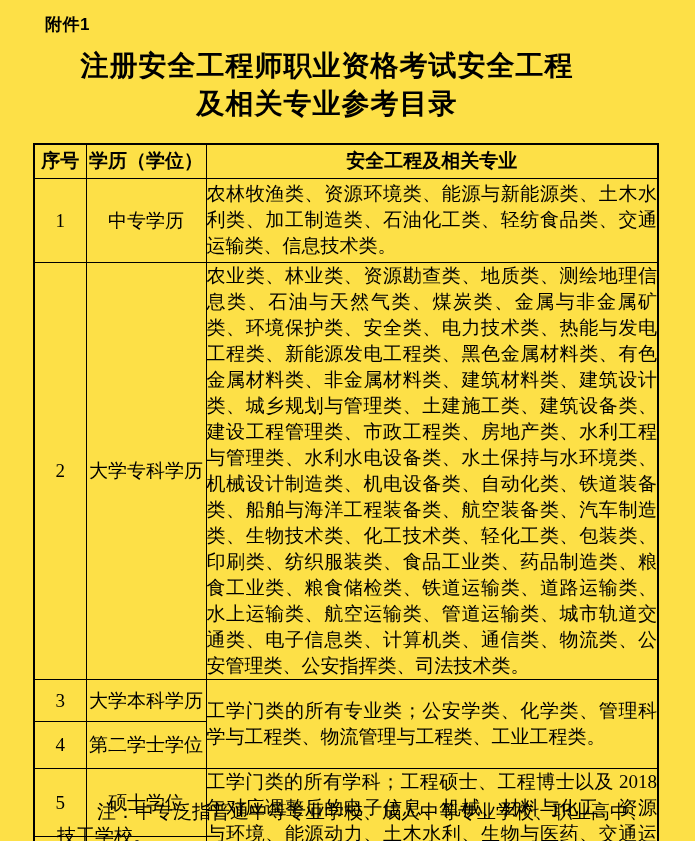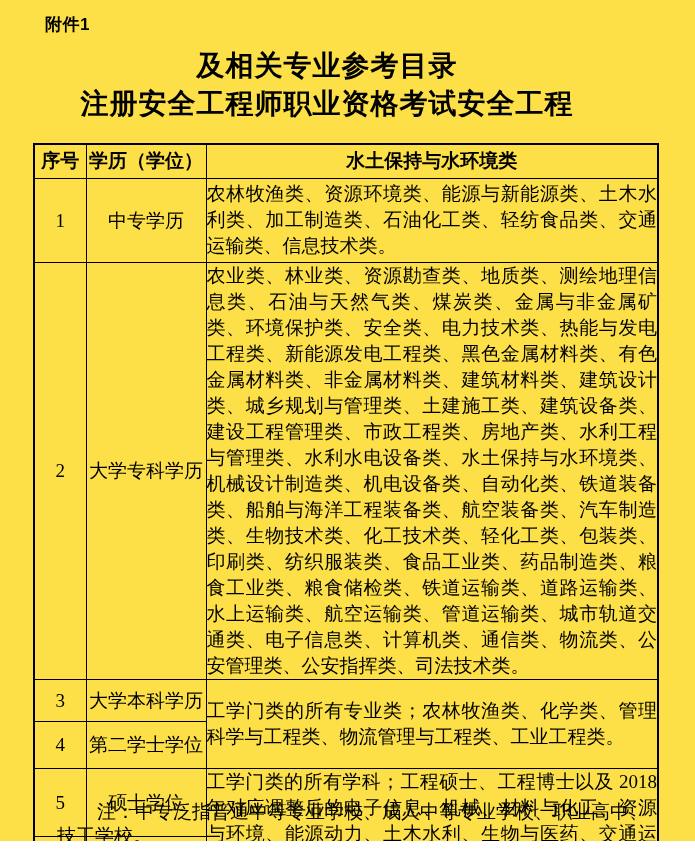--- a/index.html
+++ b/index.html
@@ -84,52 +84,52 @@
   }
 </style>
 </head>
 <body>
 
 <div class="page">
 
   <div class="attachment-label">附件1</div>
 
   <div class="doc-title">
+    <div>注册安全工程师职业资格考试安全工程</div>
     <div>及相关专业参考目录</div>
-    <div>注册安全工程师职业资格考试安全工程</div>
   </div>
 
   <table class="catalog">
     <colgroup>
       <col style="width:52px">
       <col style="width:120px">
       <col style="width:452px">
     </colgroup>
     <thead>
       <tr>
         <th>序号</th>
         <th>学历（学位）</th>
-        <th>水土保持与水环境类</th>
+        <th>安全工程及相关专业</th>
       </tr>
     </thead>
     <tbody>
       <tr class="rh1">
         <td class="c-no">1</td>
         <td class="c-deg">中专学历</td>
         <td class="c-maj">农林牧渔类、资源环境类、能源与新能源类、土木水利类、加工制造类、石油化工类、轻纺食品类、交通运输类、信息技术类。</td>
       </tr>
       <tr class="rh2">
         <td class="c-no">2</td>
         <td class="c-deg">大学专科学历</td>
         <td class="c-maj">农业类、林业类、资源勘查类、地质类、测绘地理信息类、石油与天然气类、煤炭类、金属与非金属矿类、环境保护类、安全类、电力技术类、热能与发电工程类、新能源发电工程类、黑色金属材料类、有色金属材料类、非金属材料类、建筑材料类、建筑设计类、城乡规划与管理类、土建施工类、建筑设备类、建设工程管理类、市政工程类、房地产类、水利工程与管理类、水利水电设备类、水土保持与水环境类、机械设计制造类、机电设备类、自动化类、铁道装备类、船舶与海洋工程装备类、航空装备类、汽车制造类、生物技术类、化工技术类、轻化工类、包装类、印刷类、纺织服装类、食品工业类、药品制造类、粮食工业类、粮食储检类、铁道运输类、道路运输类、水上运输类、航空运输类、管道运输类、城市轨道交通类、电子信息类、计算机类、通信类、物流类、公安管理类、公安指挥类、司法技术类。</td>
       </tr>
       <tr class="rh3">
         <td class="c-no">3</td>
         <td class="c-deg">大学本科学历</td>
-        <td class="c-maj" rowspan="2">工学门类的所有专业类；农林牧渔类、化学类、管理科学与工程类、物流管理与工程类、工业工程类。</td>
+        <td class="c-maj" rowspan="2">工学门类的所有专业类；公安学类、化学类、管理科学与工程类、物流管理与工程类、工业工程类。</td>
       </tr>
       <tr class="rh4">
         <td class="c-no">4</td>
         <td class="c-deg">第二学士学位</td>
       </tr>
       <tr class="rh5">
         <td class="c-no">5</td>
         <td class="c-deg">硕士学位</td>
         <td class="c-maj" rowspan="2">工学门类的所有学科；工程硕士、工程博士以及 2018 年对应调整后的电子信息、机械、材料与化工、资源与环境、能源动力、土木水利、生物与医药、交通运输等 8 种专业学位类别；管理学门类中的管理科学与工程学科。</td>
       </tr>

